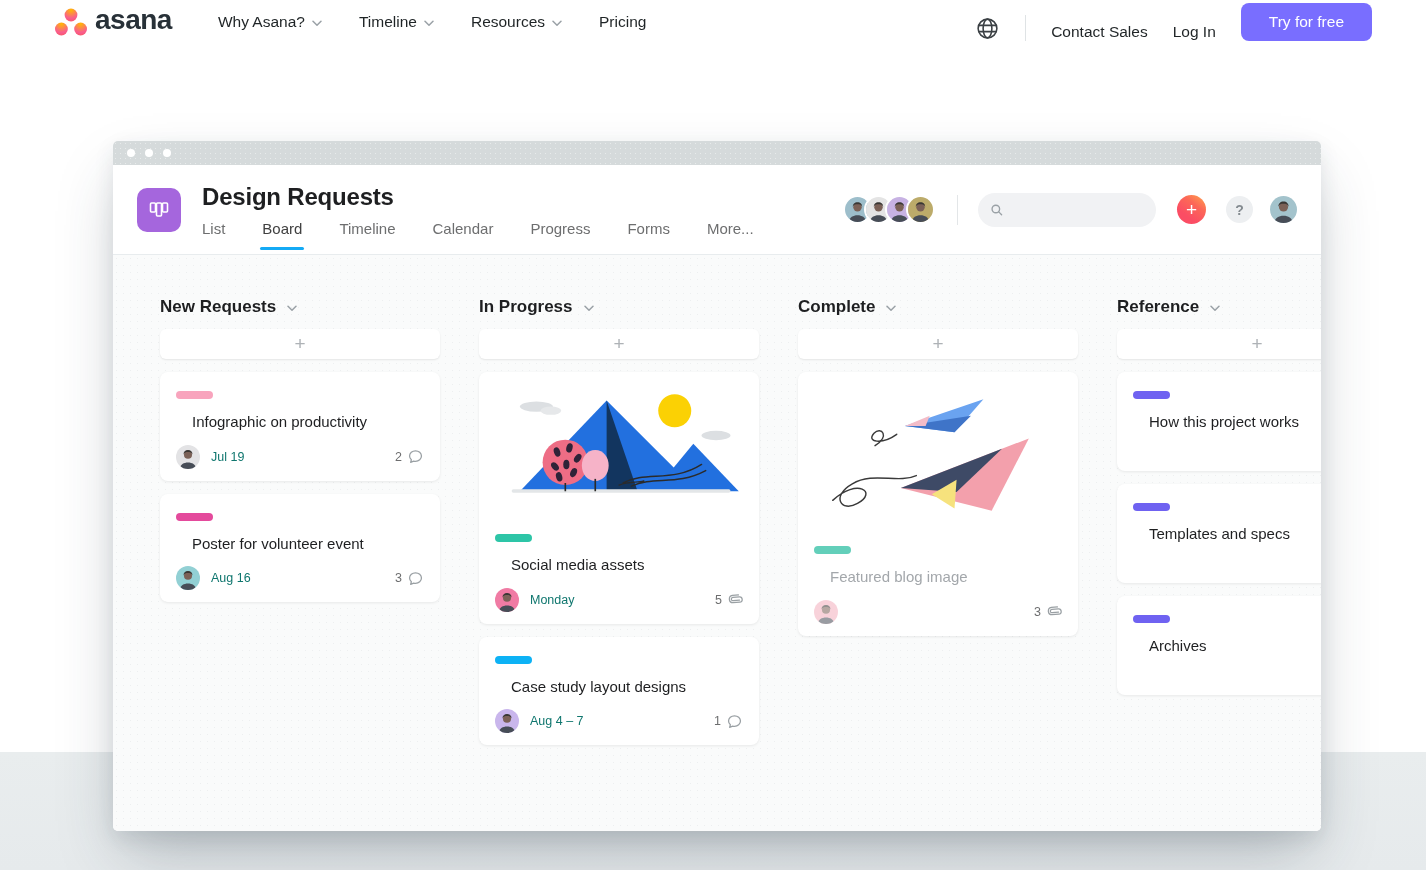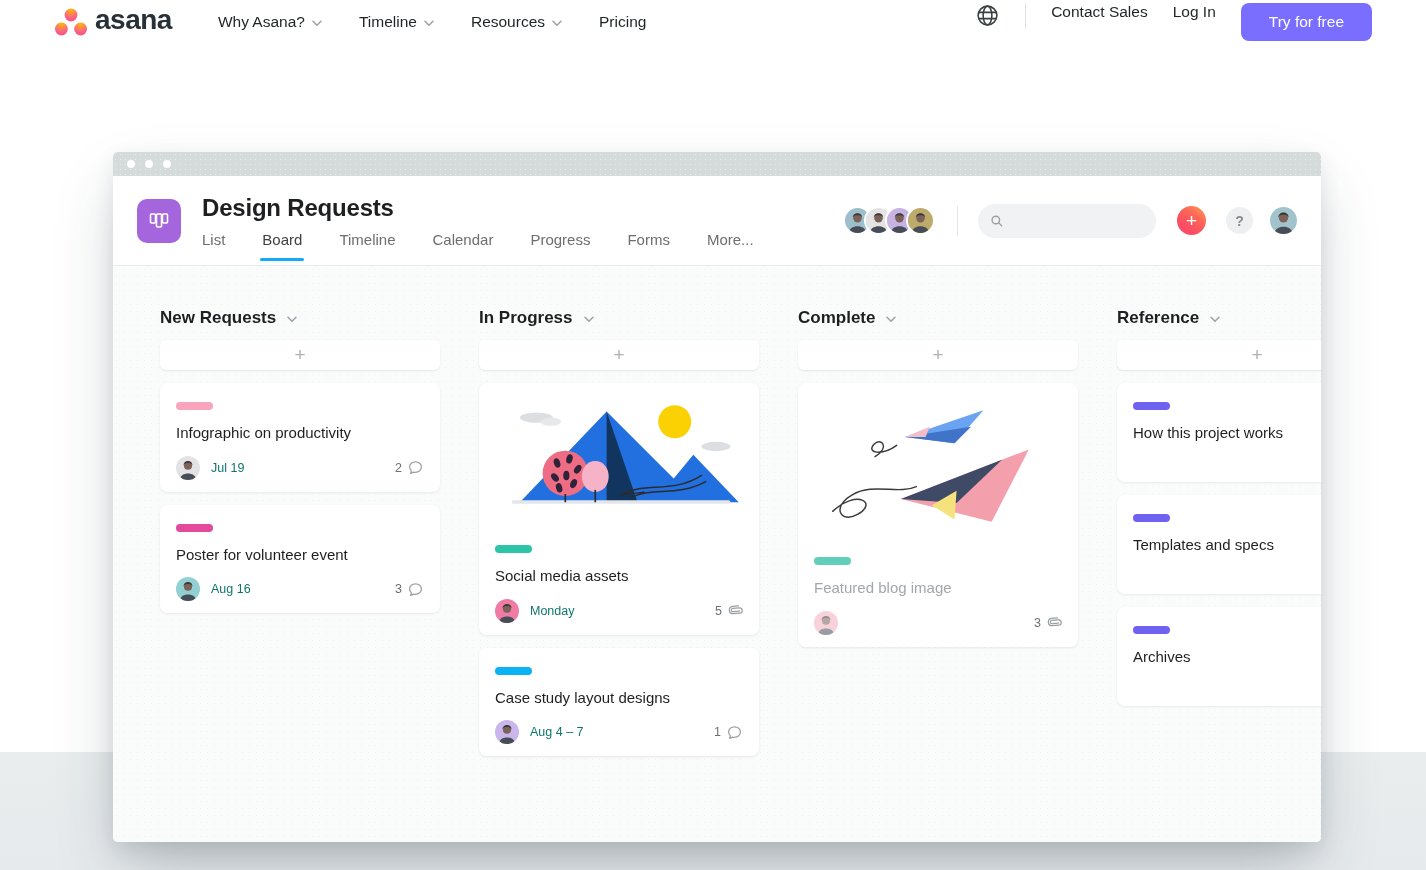--- a/index.html
+++ b/index.html
@@ -10,27 +10,27 @@
     color:#1e1f21;
     position:relative;
   }
 
   
   .topnav { height:44px; display:flex; align-items:center; padding:0 54px; background:#fff; position:relative; z-index:5; }
   .logo { display:flex; align-items:center; gap:7px; cursor:pointer; }
   .logo-word { font-size:28px; font-weight:700; letter-spacing:-0.5px; color:#283138; line-height:1; padding-bottom:4px; }
   .nav-links { display:flex; align-items:center; gap:37px; list-style:none; margin-left:46px; }
   .nav-links li { display:flex; align-items:center; gap:7px; font-size:15.5px; color:#1f2426; cursor:pointer; }
-  .nav-right { margin-left:auto; display:flex; align-items:flex-start; gap:25px; }
+  .nav-right { margin-left:auto; display:flex; align-items:flex-end; gap:25px; }
   .nav-divider { width:1px; height:26px; background:#dfe3e5; }
   .nav-link { font-size:15.5px; color:#1f2426; cursor:pointer; }
   .cta-btn { background:#796eff; color:#fff; font-size:15.5px; border:none; border-radius:8px; padding:10px 28px; cursor:pointer; font-family:inherit; }
 
   
-  .mockup { position:absolute; left:113px; top:152px; width:1208px; height:690px;
+  .mockup { position:absolute; left:113px; top:141px; width:1208px; height:690px;
     border-radius:5px; overflow:hidden; background:#fff;
     box-shadow: 0 30px 60px -10px rgba(40,55,70,.28), 0 8px 20px rgba(40,55,70,.10); z-index:4; }
   .titlebar { height:24px; background:#d5dadb;
     background-image: radial-gradient(rgba(255,255,255,.45) .8px, transparent 1px);
     background-size:5px 5px; display:flex; align-items:center; padding-left:14px; gap:10px; }
   .tb-dot { width:8px; height:8px; border-radius:50%; background:#fff; }
 
   .app-header { height:90px; background:#fff; display:flex; align-items:center; padding:0 24px; border-bottom:1px solid #e8ecee; position:relative; }
   .proj-icon { width:44px; height:44px; border-radius:10px; background:#a566dd; display:flex; align-items:center; justify-content:center; flex:none; cursor:pointer; }
   .title-block { margin-left:21px; }
@@ -60,21 +60,21 @@
     background-image: radial-gradient(#edeff0 .8px, transparent .95px);
     background-size:7px 7px;
     display:flex; gap:39px; padding:42px 0 0 47px; overflow:hidden; }
   .column { width:280px; flex:none; display:flex; flex-direction:column; }
   .col-header { display:flex; align-items:center; gap:11px; margin-bottom:12px; cursor:pointer; }
   .col-title { font-size:17px; font-weight:700; color:#1e1f21; }
   .add-card { height:30px; flex:none; background:#fff; border:none; border-radius:6px; cursor:pointer;
     box-shadow:0 1px 2px rgba(0,0,0,.09); color:#aeb2b6; font-size:19px; line-height:28px; margin-bottom:13px; font-family:inherit; }
   .card { background:#fff; border-radius:8px; box-shadow:0 1px 3px rgba(0,0,0,.08); padding:16px 16px 12px; margin-bottom:13px; min-height:99px; cursor:pointer; }
   .card-tag { width:37px; height:8px; border-radius:4px; margin:3px 0 13px; }
-  .card-title { font-size:15px; color:#1e1f21; line-height:1.3; }
+  .card-title { font-size:15px; color:#1e1f21; line-height:1.3;margin-left:16px; }
   .card.completed .card-title { color:#a3a7ab; }
   .card.completed .avatar { opacity:.55; }
   .card-footer { display:flex; align-items:center; gap:11px; margin-top:13px; min-height:24px; }
   .avatar.sm { width:24px; height:24px; }
   .card-date { font-size:12.5px; color:#0f766e; }
   .card-meta { margin-left:auto; display:flex; align-items:center; gap:5px; font-size:12.5px; color:#6d6e6f; }
   .illus { height:138px; margin:-6px -4px 14px; display:flex; align-items:center; justify-content:center; }
   .illus.tall { height:150px; }
   .illus svg { width:100%; height:100%; }
 </style>

